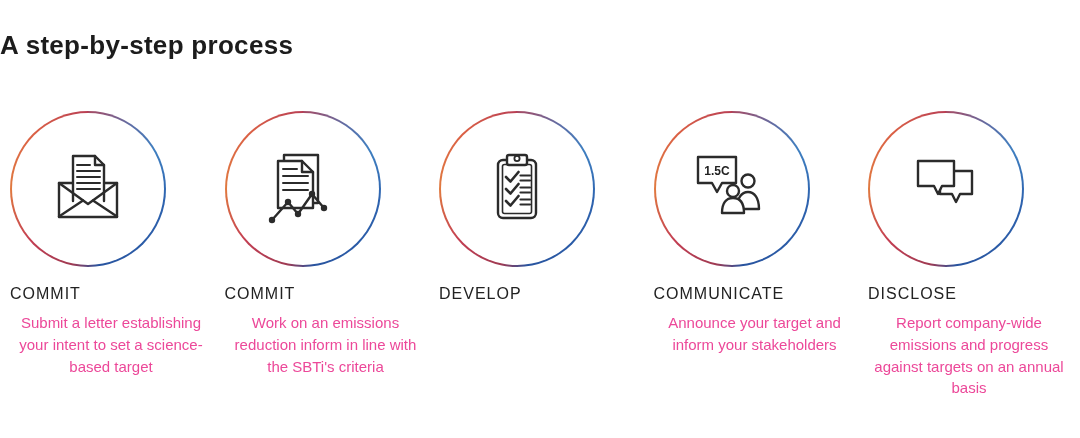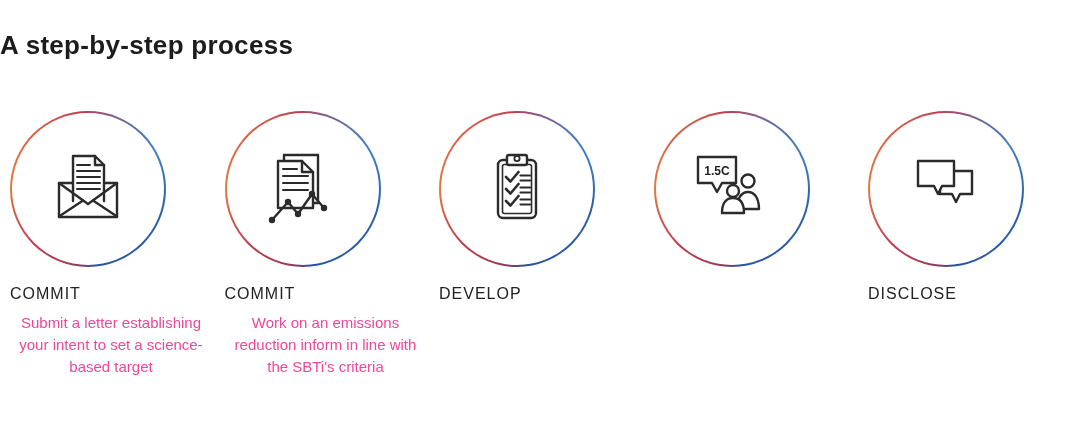--- a/index.html
+++ b/index.html
@@ -98,26 +98,29 @@
       <div class="ring">
         <svg class="icon" width="88" height="88" viewBox="0 0 88 88">
           <circle class="w" cx="60" cy="36" r="6.5"></circle>
           <path class="w" d="M49,64 c0,-11 4.5,-17 11,-17 c6.5,0 11,6 11,17 z"></path>
           <circle class="w" cx="45" cy="46" r="6"></circle>
           <path class="w" d="M34,68 c0,-10 4.2,-15 11,-15 c6.8,0 11,5 11,15 z"></path>
           <path class="w" d="M10,12 h38 v26 h-14 l-5,9 l-5,-9 h-14 z"></path>
           <text x="29" y="30" text-anchor="middle">1.5C</text>
         </svg>
       </div>
+      <div class="step-label">COMMUNICATE</div>
+      <div class="step-desc">Announce your target and inform your stakeholders</div>
     </div>
 
     <div class="step">
       <div class="ring">
         <svg class="icon" width="88" height="88" viewBox="0 0 88 88">
           <path class="w" d="M38,26 h32 v23 h-12 l-4,8 l-4,-8 h-12 z"></path>
           <path class="w" d="M16,16 h36 v25 h-12 l-4,8 l-4,-8 h-16 z"></path>
         </svg>
       </div>
       <div class="step-label">DISCLOSE</div>
+      <div class="step-desc">Report company-wide emissions and progress against targets on an annual basis</div>
     </div>
 
   </div>
 </div>
 
 </body></html>

